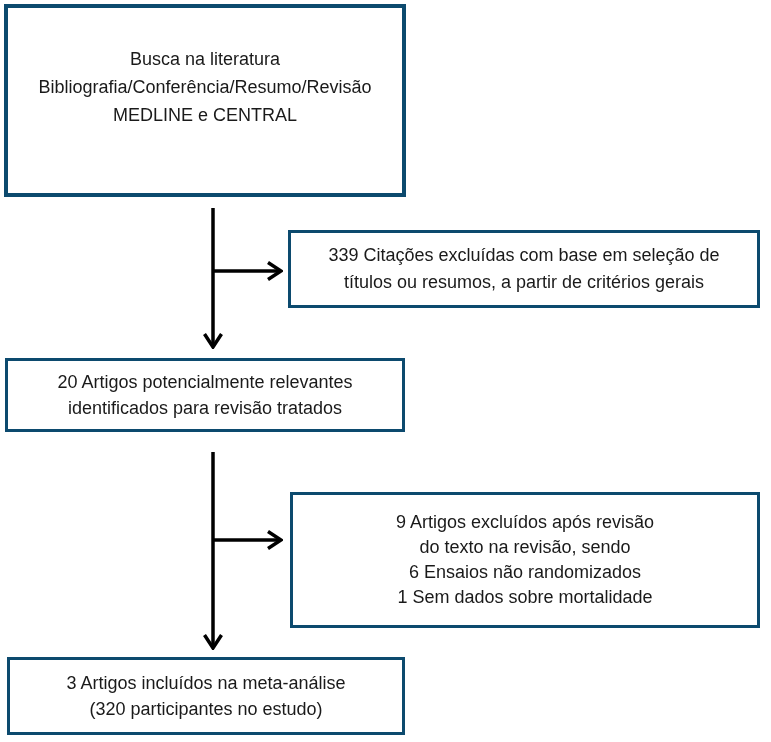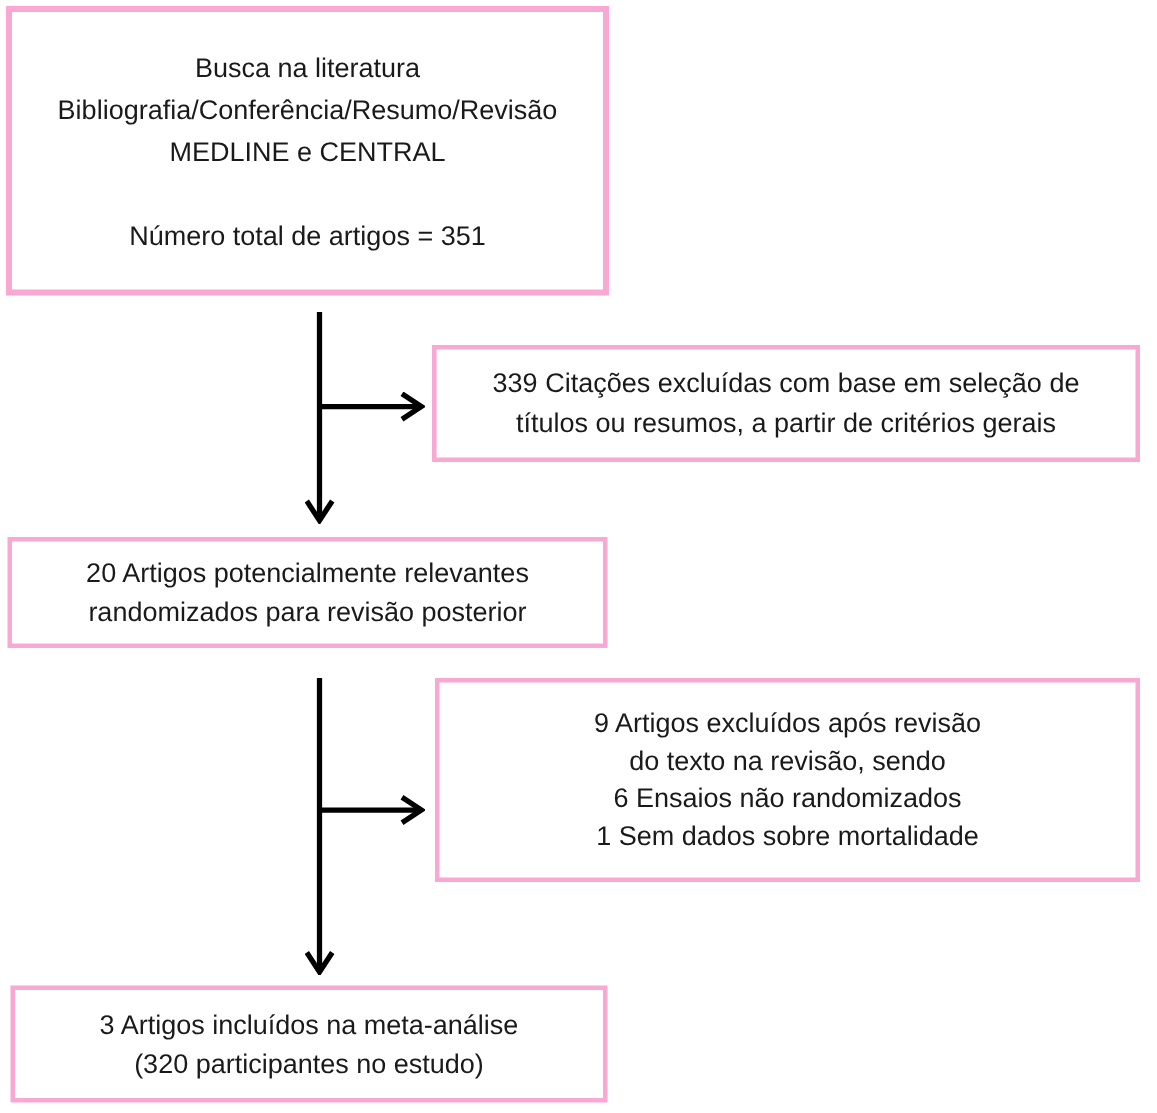--- a/index.html
+++ b/index.html
@@ -19,21 +19,21 @@
   .connectors {
     position: absolute;
     left: 0;
     top: 0;
     pointer-events: none;
   }
   .box {
     position: absolute;
     box-sizing: border-box;
     background: #ffffff;
-    border: 3px solid #f9a8d4;
+    border: 3px solid #0c4a6e;
     display: flex;
     flex-direction: column;
     justify-content: center;
     align-items: center;
     text-align: center;
     font-size: 18px;
     color: #1a1a1a;
   }
   .ln {
     display: block;
@@ -47,21 +47,21 @@
   }
   .box-search .ln { height: 28px; line-height: 28px; }
   .box-excluded-citations {
     left: 288px; top: 230px; width: 472px; height: 78px;
   }
   .box-excluded-citations .ln { height: 27px; line-height: 27px; }
   .box-relevant {
     left: 5px; top: 358px; width: 400px; height: 74px;
   }
   .box-excluded-fulltext {
-    left: 290px; top: 452px; width: 470px; height: 136px;
+    left: 290px; top: 492px; width: 470px; height: 136px;
   }
   .box-excluded-fulltext .ln { height: 25px; line-height: 25px; }
   .box-included {
     left: 7px; top: 657px; width: 398px; height: 78px;
   }
 </style>
 </head>
 <body>
 
 <div class="stage">
@@ -76,31 +76,30 @@
     <line x1="213" y1="271" x2="281" y2="271" stroke="#000000" stroke-width="3.5" marker-end="url(#arrowhead)"></line>
     <line x1="213" y1="452" x2="213" y2="648" stroke="#000000" stroke-width="3.5" marker-end="url(#arrowhead)"></line>
     <line x1="213" y1="540" x2="281" y2="540" stroke="#000000" stroke-width="3.5" marker-end="url(#arrowhead)"></line>
   </svg>
 
   <div class="box box-search">
     <span class="ln">Busca na literatura</span>
     <span class="ln">Bibliografia/Conferência/Resumo/Revisão</span>
     <span class="ln">MEDLINE e CENTRAL</span>
     <span class="ln"></span>
-    <span class="ln">Número total de artigos = 351</span>
   </div>
 
   <div class="box box-excluded-citations">
     <span class="ln">339 Citações excluídas com base em seleção de</span>
     <span class="ln">títulos ou resumos, a partir de critérios gerais</span>
   </div>
 
   <div class="box box-relevant">
     <span class="ln">20 Artigos potencialmente relevantes</span>
-    <span class="ln">randomizados para revisão posterior</span>
+    <span class="ln">identificados para revisão tratados</span>
   </div>
 
   <div class="box box-excluded-fulltext">
     <span class="ln">9 Artigos excluídos após revisão</span>
     <span class="ln">do texto na revisão, sendo</span>
     <span class="ln">6 Ensaios não randomizados</span>
     <span class="ln">1 Sem dados sobre mortalidade</span>
   </div>
 
   <div class="box box-included">

